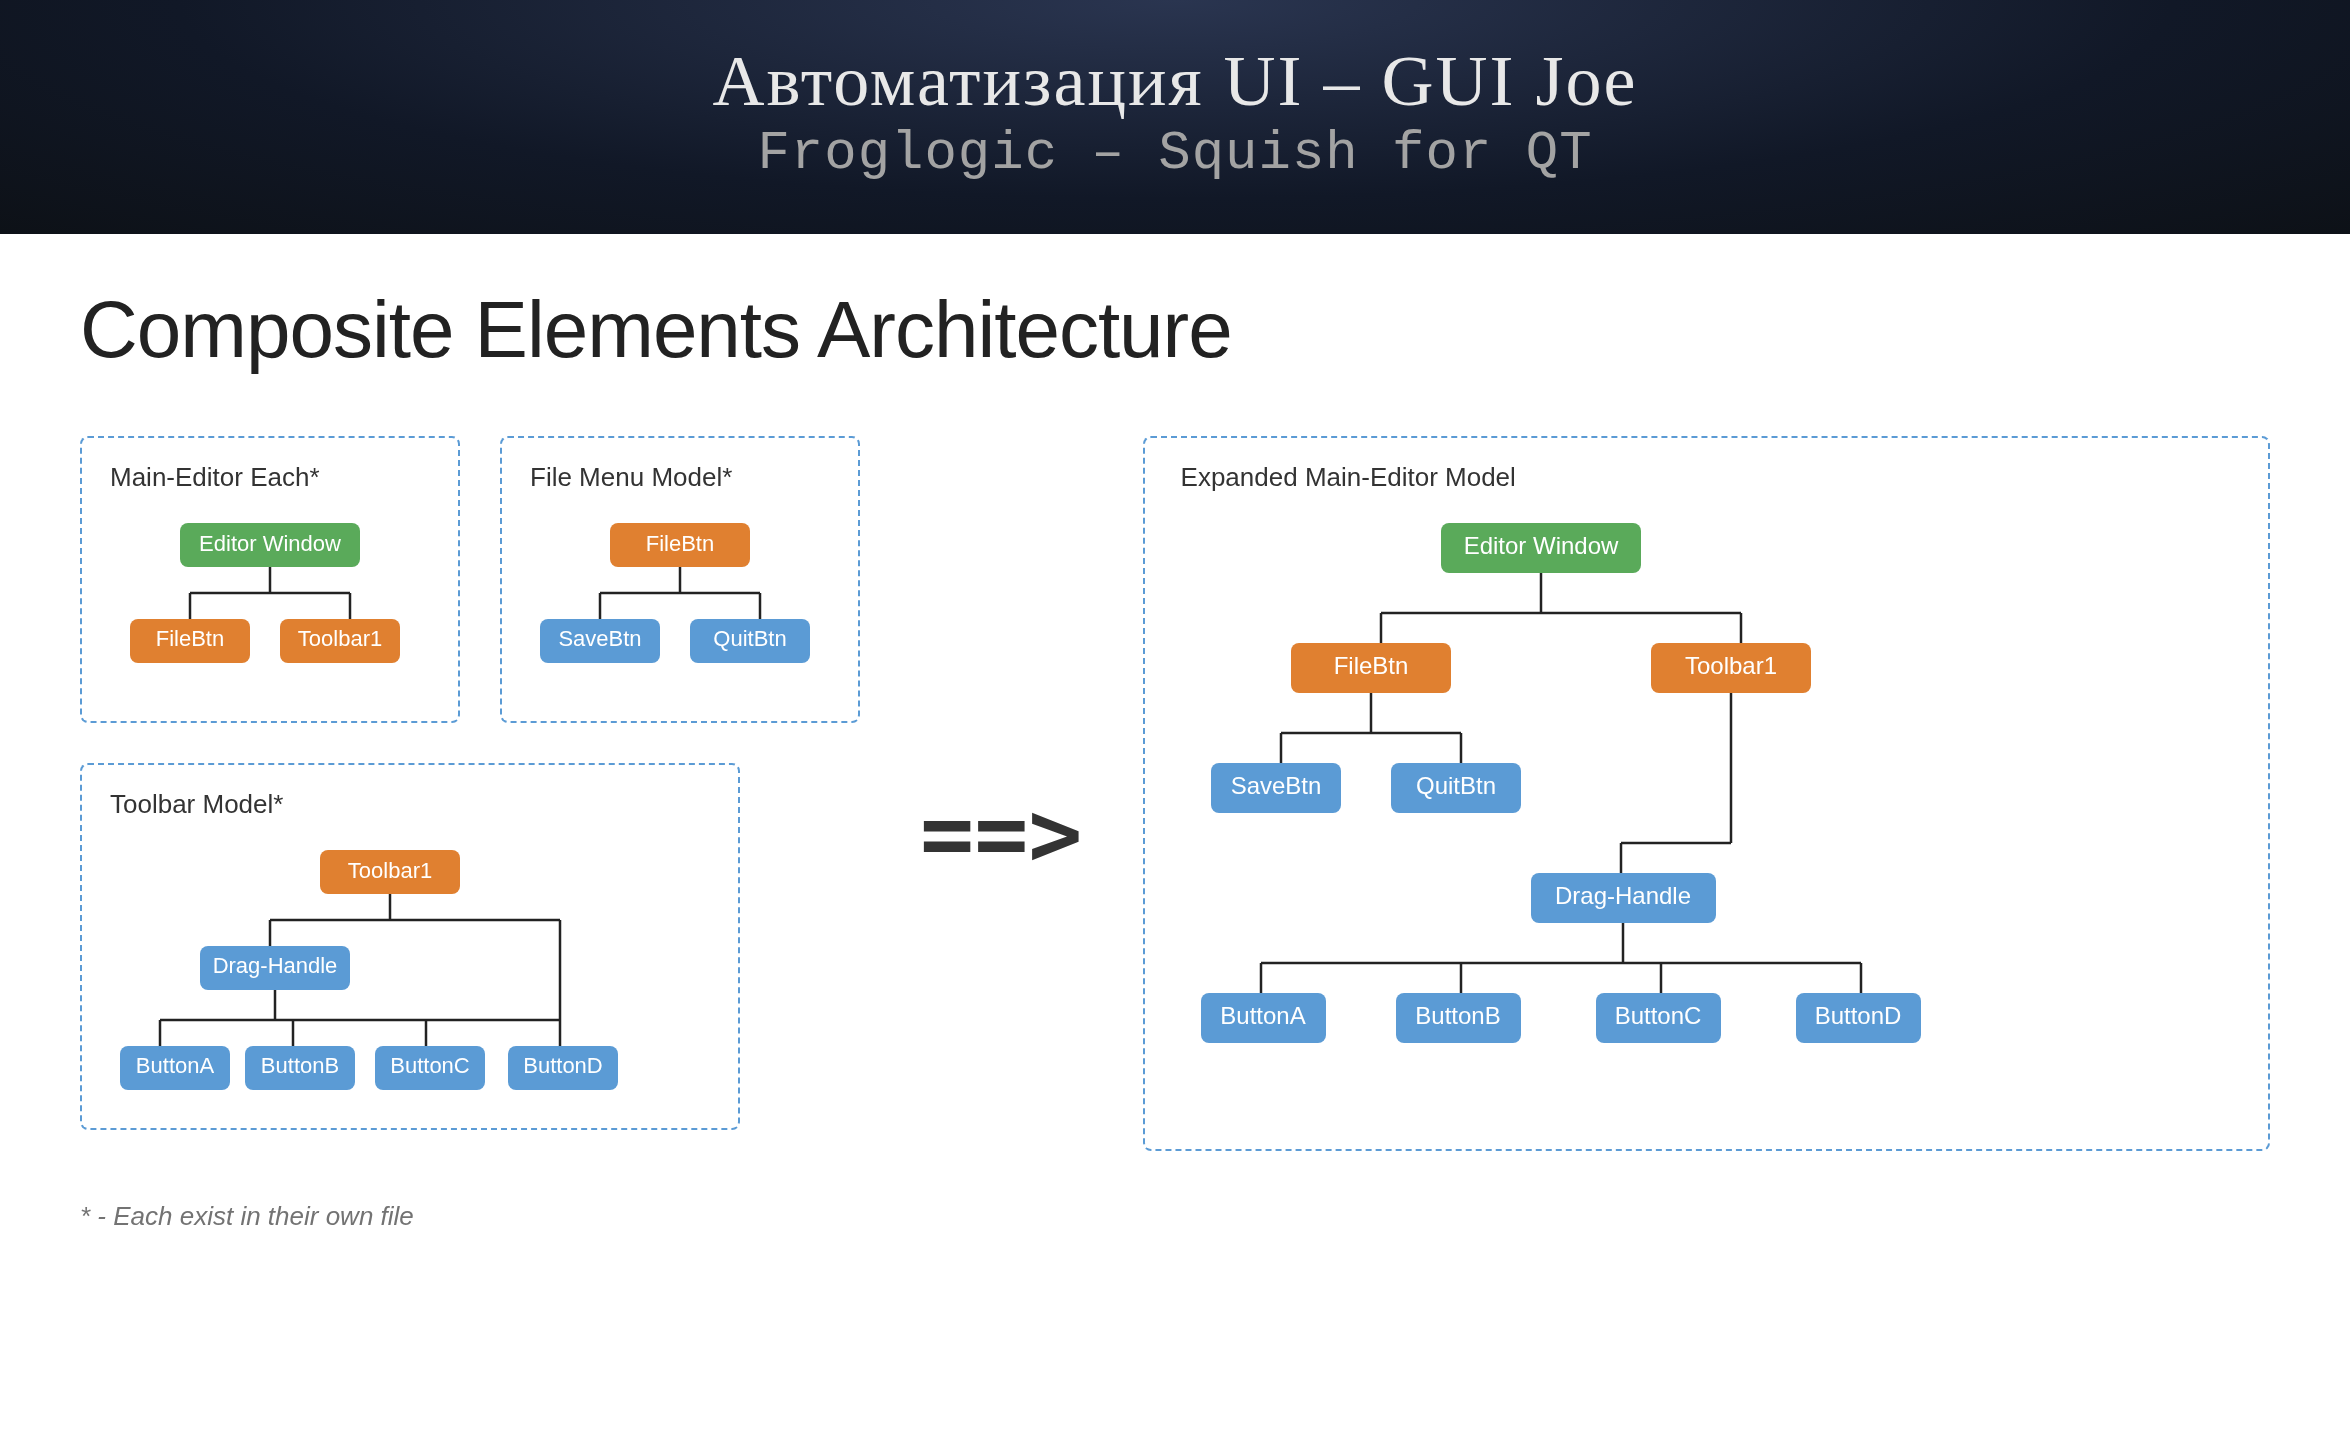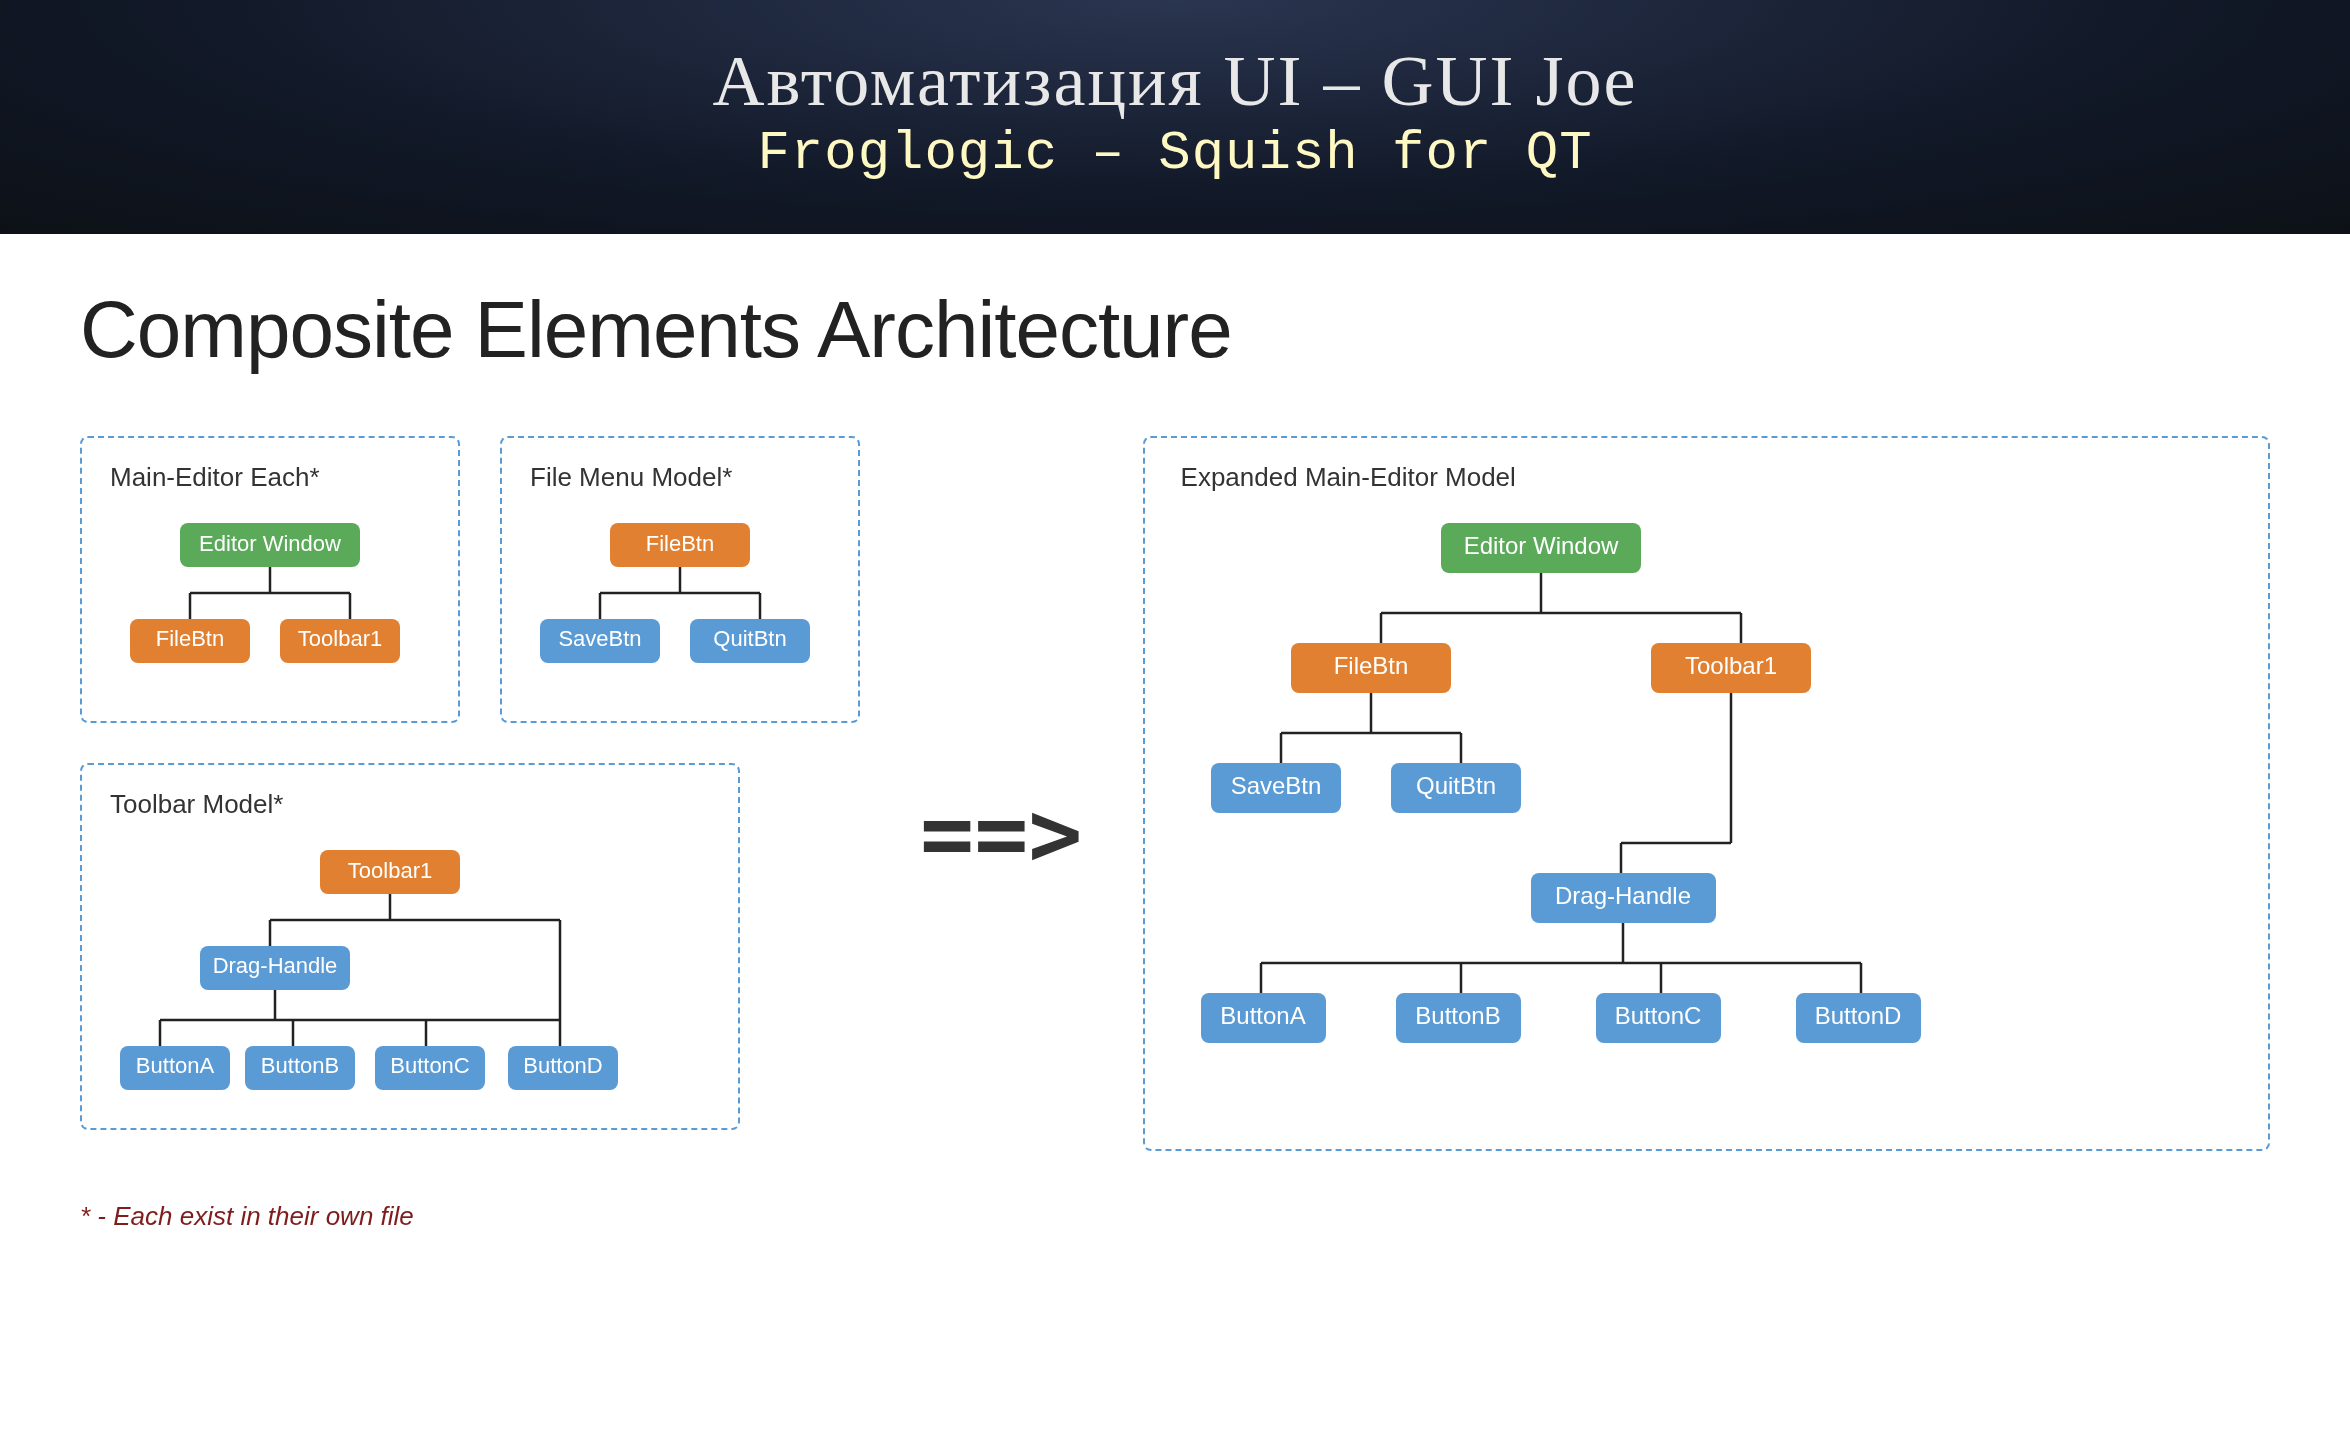--- a/index.html
+++ b/index.html
@@ -35,21 +35,21 @@
       font-weight: 400;
       color: #e8e8e8;
       letter-spacing: 2px;
       font-family: 'Palatino Linotype', Palatino, Georgia, serif;
     }
 
     .header-subtitle {
       position: relative;
       font-size: 54px;
       font-weight: 400;
-      color: #fef9c3;
+      color: #a3a3a3;
       letter-spacing: 1px;
       font-family: 'Courier New', monospace;
     }
 
     
     .main-content {
       padding: 50px 80px 40px;
       background: #fff;
     }
 
@@ -122,21 +122,21 @@
 
     
     .right-model {
       flex: 1;
     }
 
     
     .footer-note {
       margin-top: 50px;
       font-size: 26px;
-      color: #7f1d1d;
+      color: #737373;
       font-style: italic;
     }
   </style>
 </head>
 <body>
 
 <div class="header">
   <h1 class="header-title">Автоматизация UI – GUI Joe</h1>
   <h2 class="header-subtitle">Froglogic – Squish for QT</h2>
 </div>

